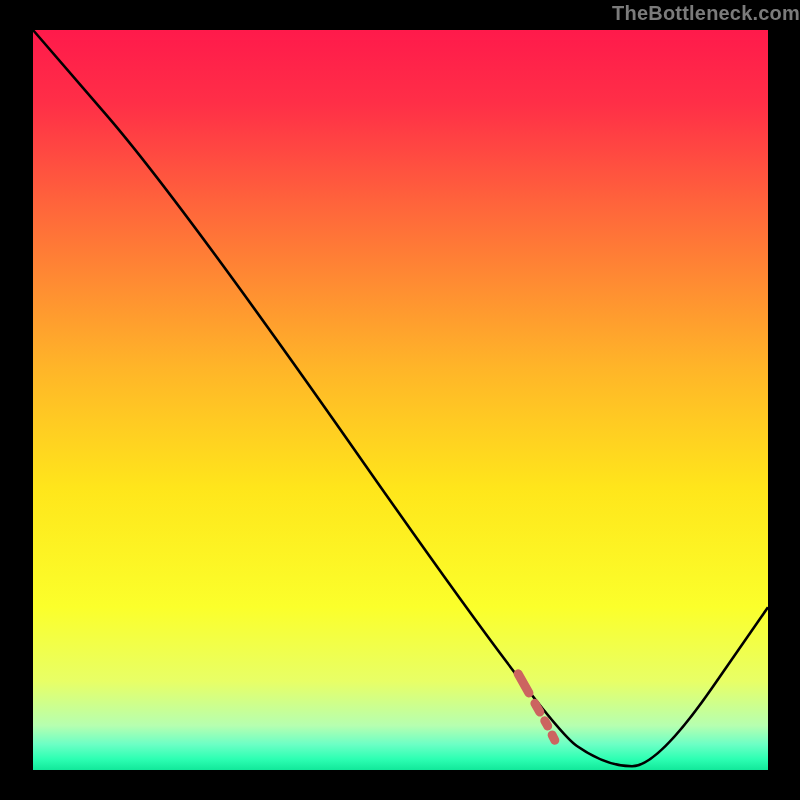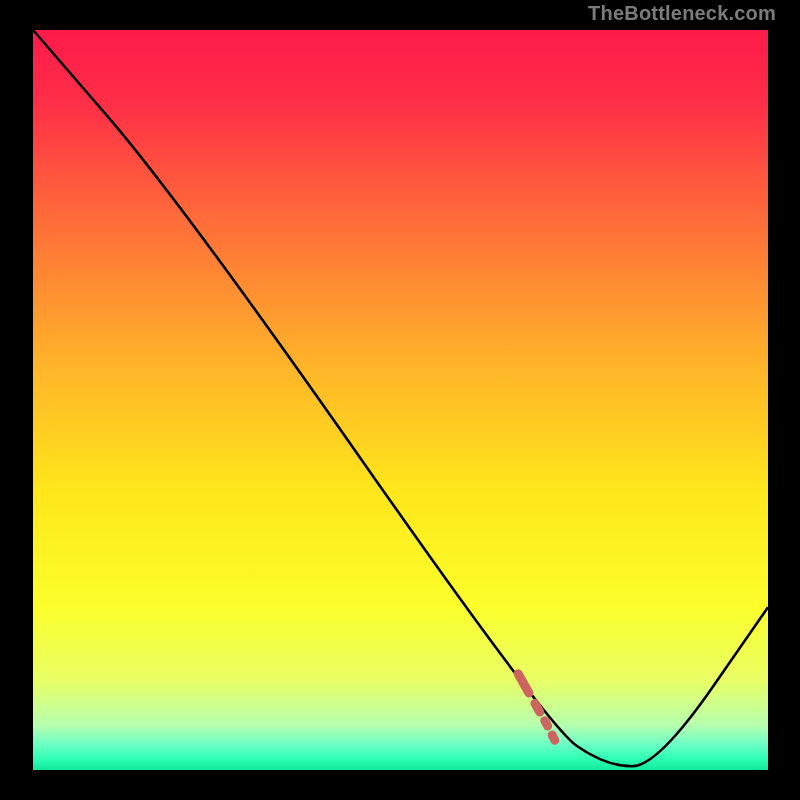--- a/index.html
+++ b/index.html
@@ -13,21 +13,21 @@
   }
   .frame {
     position: relative;
     width: 800px;
     height: 800px;
     background: #000;
   }
   .attrib {
     position: absolute;
     top: 2px;
-    right: 24px;
+    right: 0;
     color: #7b7b7b;
     font-size: 20px;
     font-weight: 600;
     letter-spacing: 0.2px;
   }
   svg { display: block; }
 </style>
 </head>
 <body>
 

